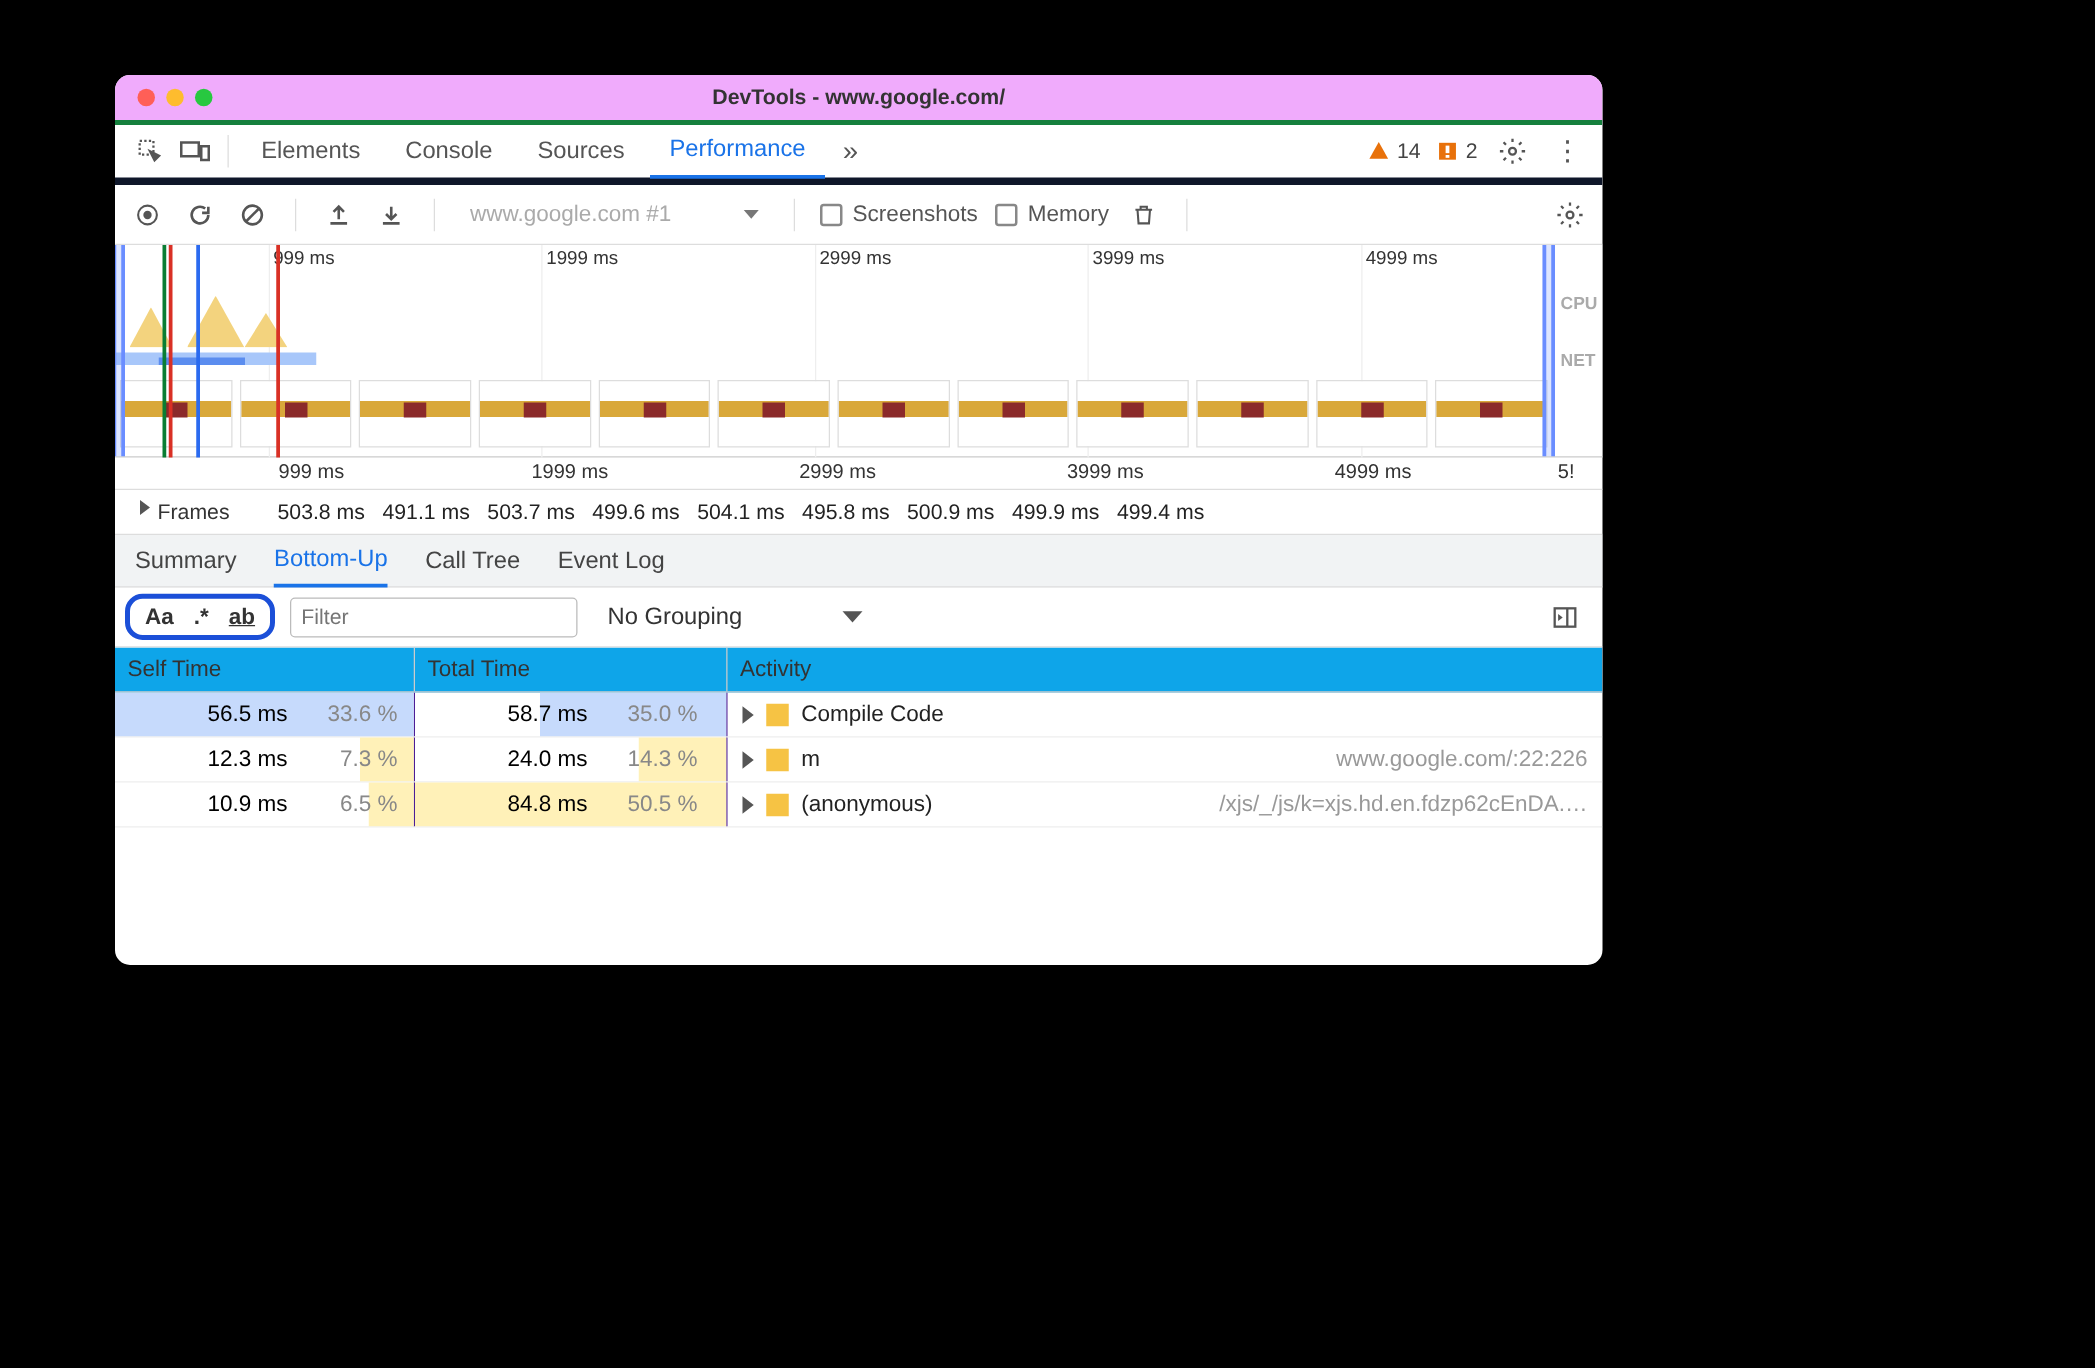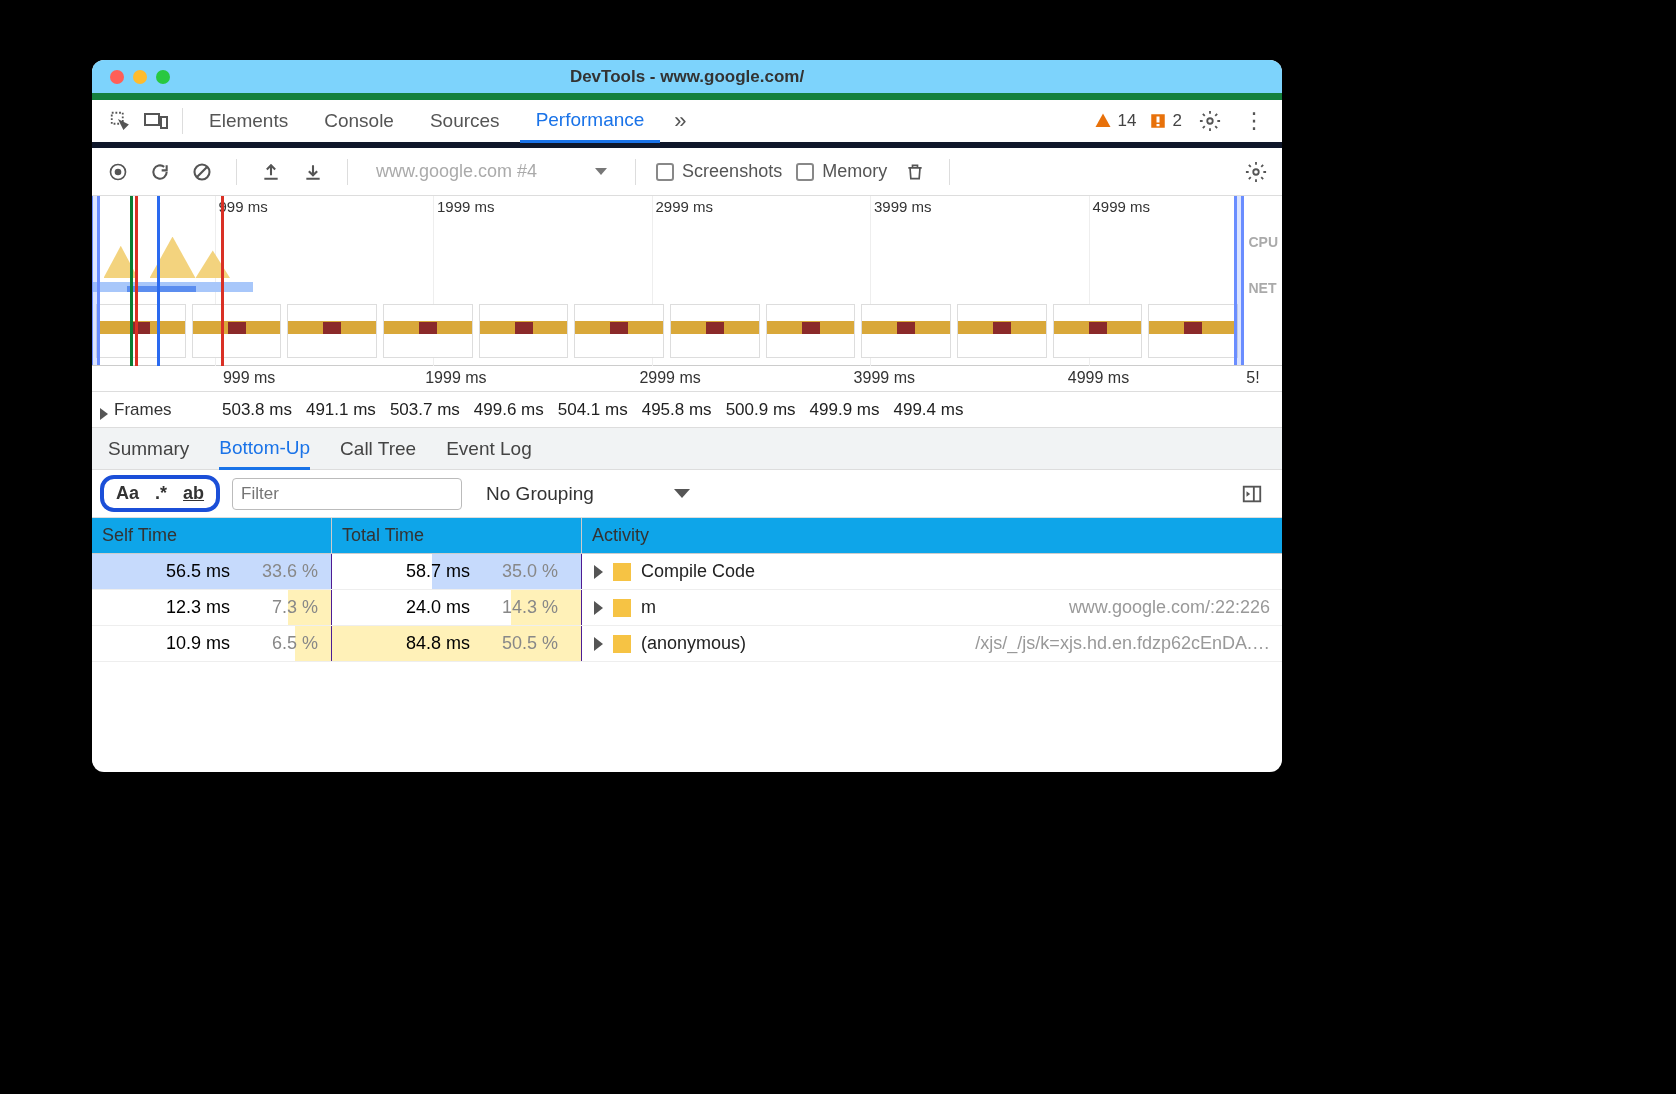--- a/index.html
+++ b/index.html
@@ -4,21 +4,21 @@
 <style>
   * { box-sizing: border-box; margin: 0; padding: 0; font-family: -apple-system, "Helvetica Neue", Arial, sans-serif; }
   body { background: #000; width: 1676px; height: 1094px; position: relative; }
   .window {
     position: absolute; left: 92px; top: 60px; width: 1190px; height: 712px;
     background: #fff; border-radius: 12px; overflow: hidden;
     box-shadow: 0 30px 60px rgba(0,0,0,0.5), 0 0 0 1px rgba(0,0,0,0.1);
     display: flex; flex-direction: column;
   }
   .titlebar {
-    height: 40px; background: #7dd3fc; border-bottom: 7px solid #15803d;
+    height: 40px; background: #f0abfc; border-bottom: 4px solid #15803d;
     display: flex; align-items: center; position: relative;
   }
   .traffic { display: flex; gap: 9px; padding-left: 18px; }
   .dot { width: 14px; height: 14px; border-radius: 50%; }
   .dot.red { background: #ff5f57; } .dot.yellow { background: #febc2e; } .dot.green { background: #28c840; }
   .title { position: absolute; left: 0; right: 0; text-align: center; font-size: 17px; font-weight: 600; color: #333; pointer-events: none; }
 
   .tabbar {
     height: 48px; display: flex; align-items: center; border-bottom: 6px solid #0f172a;
     padding: 0 12px; gap: 4px;
@@ -60,21 +60,21 @@
   .ov-handle.end { right: 38px; }
   .ov-marker { position: absolute; top: 0; width: 3px; height: 170px; }
   .ov-marker.g { background: #0a7d33; }
   .ov-marker.b { background: #2a6af0; }
   .ov-marker.r { background: #d93025; }
 
   .detail-ticks { height: 26px; border-bottom: 1px solid #ddd; position: relative; font-size: 16px; color: #333; }
   .dt-tick { position: absolute; top: 3px; }
 
   .frames-row { height: 36px; border-bottom: 1px solid #ddd; display: flex; align-items: center; font-size: 17px; }
-  .frames-label { width: 130px; display: flex; align-items: flex-end; gap: 6px; padding-left: 8px; color: #333; }
+  .frames-label { width: 130px; display: flex; align-items: flex-start; gap: 6px; padding-left: 20px; color: #333; }
   .frames-vals { display: flex; gap: 14px; font-size: 17px; color: #222; }
 
   .subtabs { height: 42px; background: #f1f3f4; border-bottom: 1px solid #ddd; display: flex; align-items: center; gap: 30px; padding: 0 16px; font-size: 19px; }
   .subtab { color: #444; cursor: pointer; height: 100%; display: flex; align-items: center; }
   .subtab.active { color: #1a73e8; border-bottom: 3px solid #1a73e8; margin-bottom: -1px; }
 
   .filter-row { height: 48px; display: flex; align-items: center; padding: 0 8px; gap: 12px; border-bottom: 1px solid #ddd; }
   .filter-opts {
     display: flex; align-items: center; gap: 16px; padding: 4px 12px;
     border: 4px solid #1b4fd8; border-radius: 14px; font-size: 18px; font-weight: 600; color: #333;
@@ -185,21 +185,21 @@
           <path d="M12 16V4M7 9l5-5 5 5M4 20h16"></path>
         </svg>
     </div>
     <div class="tool-icon">
       <svg width="20" height="20" viewBox="0 0 24 24" fill="none" stroke="#555" stroke-width="2.5">
           <path d="M12 4v12M7 11l5 5 5-5M4 20h16"></path>
         </svg>
     </div>
     <div class="vdiv"></div>
     <div class="recsel">
-      <span>www.google.com #4</span>
+      <span>www.google.com #1</span>
       <div class="rec-drop"></div>
     </div>
     <div class="vdiv"></div>
     <div class="chk">
       <div class="chkbox"></div>
       <span>Screenshots</span>
     </div>
     <div class="chk">
       <div class="chkbox"></div>
       <span>Memory</span>

